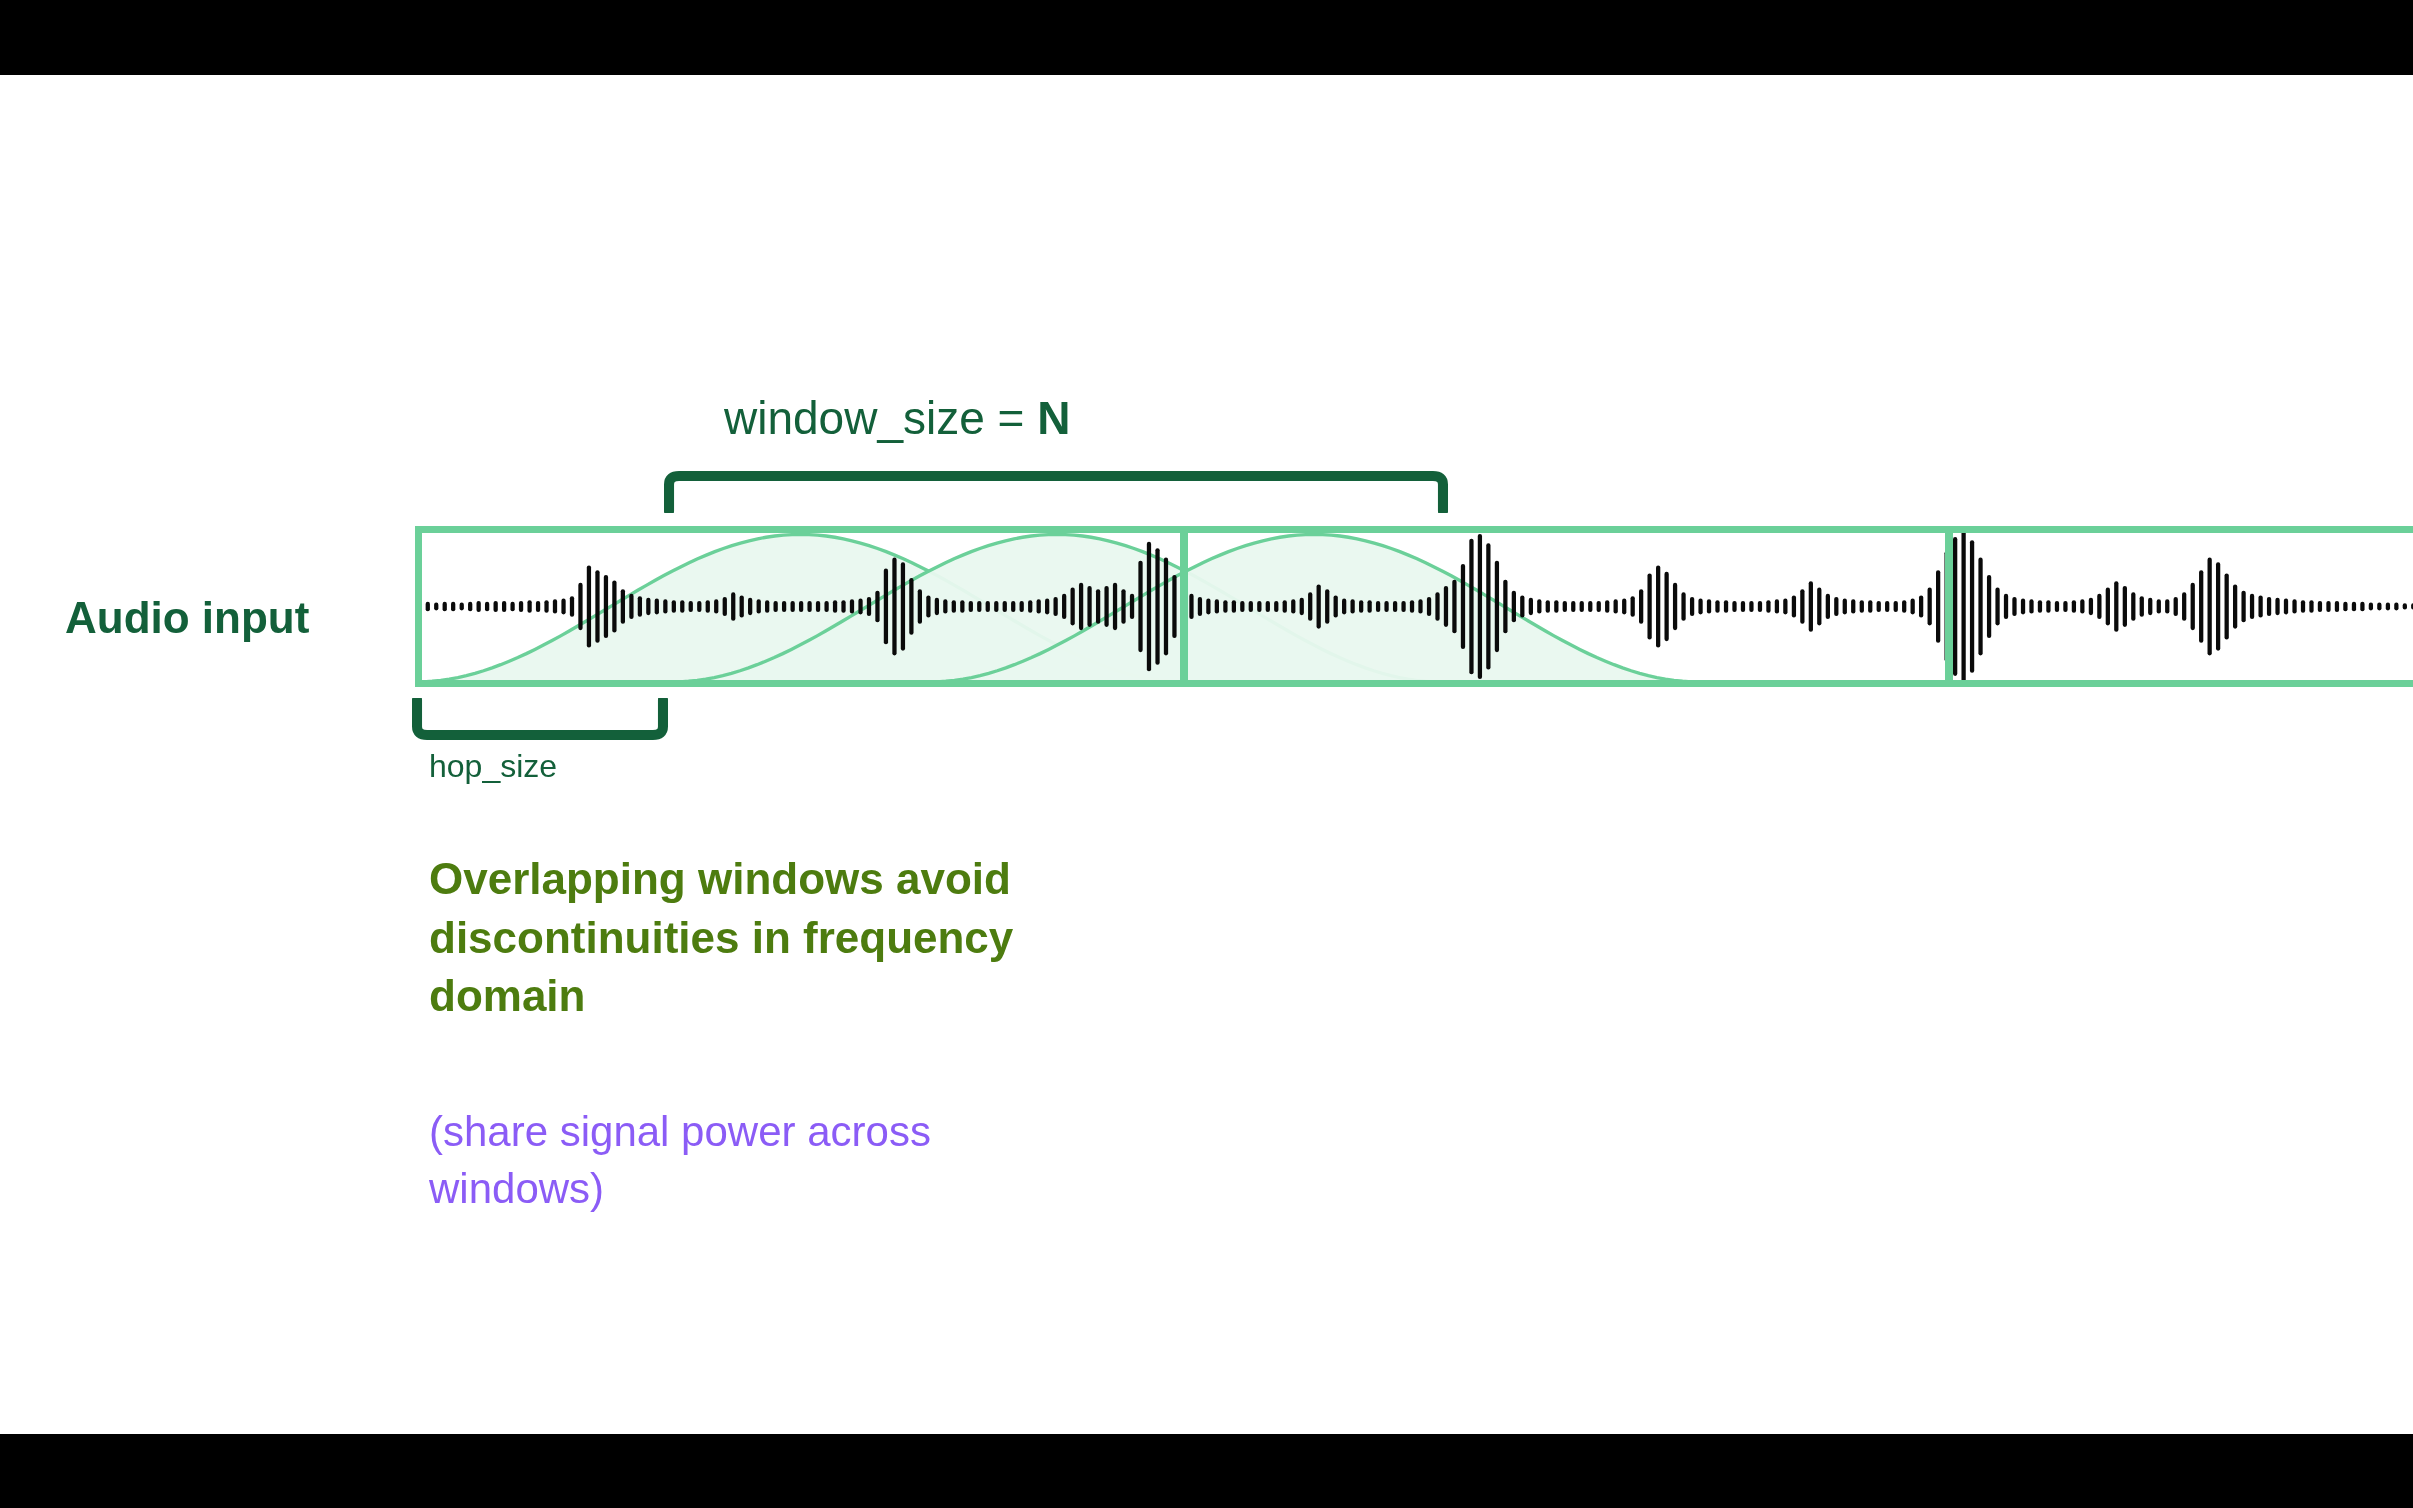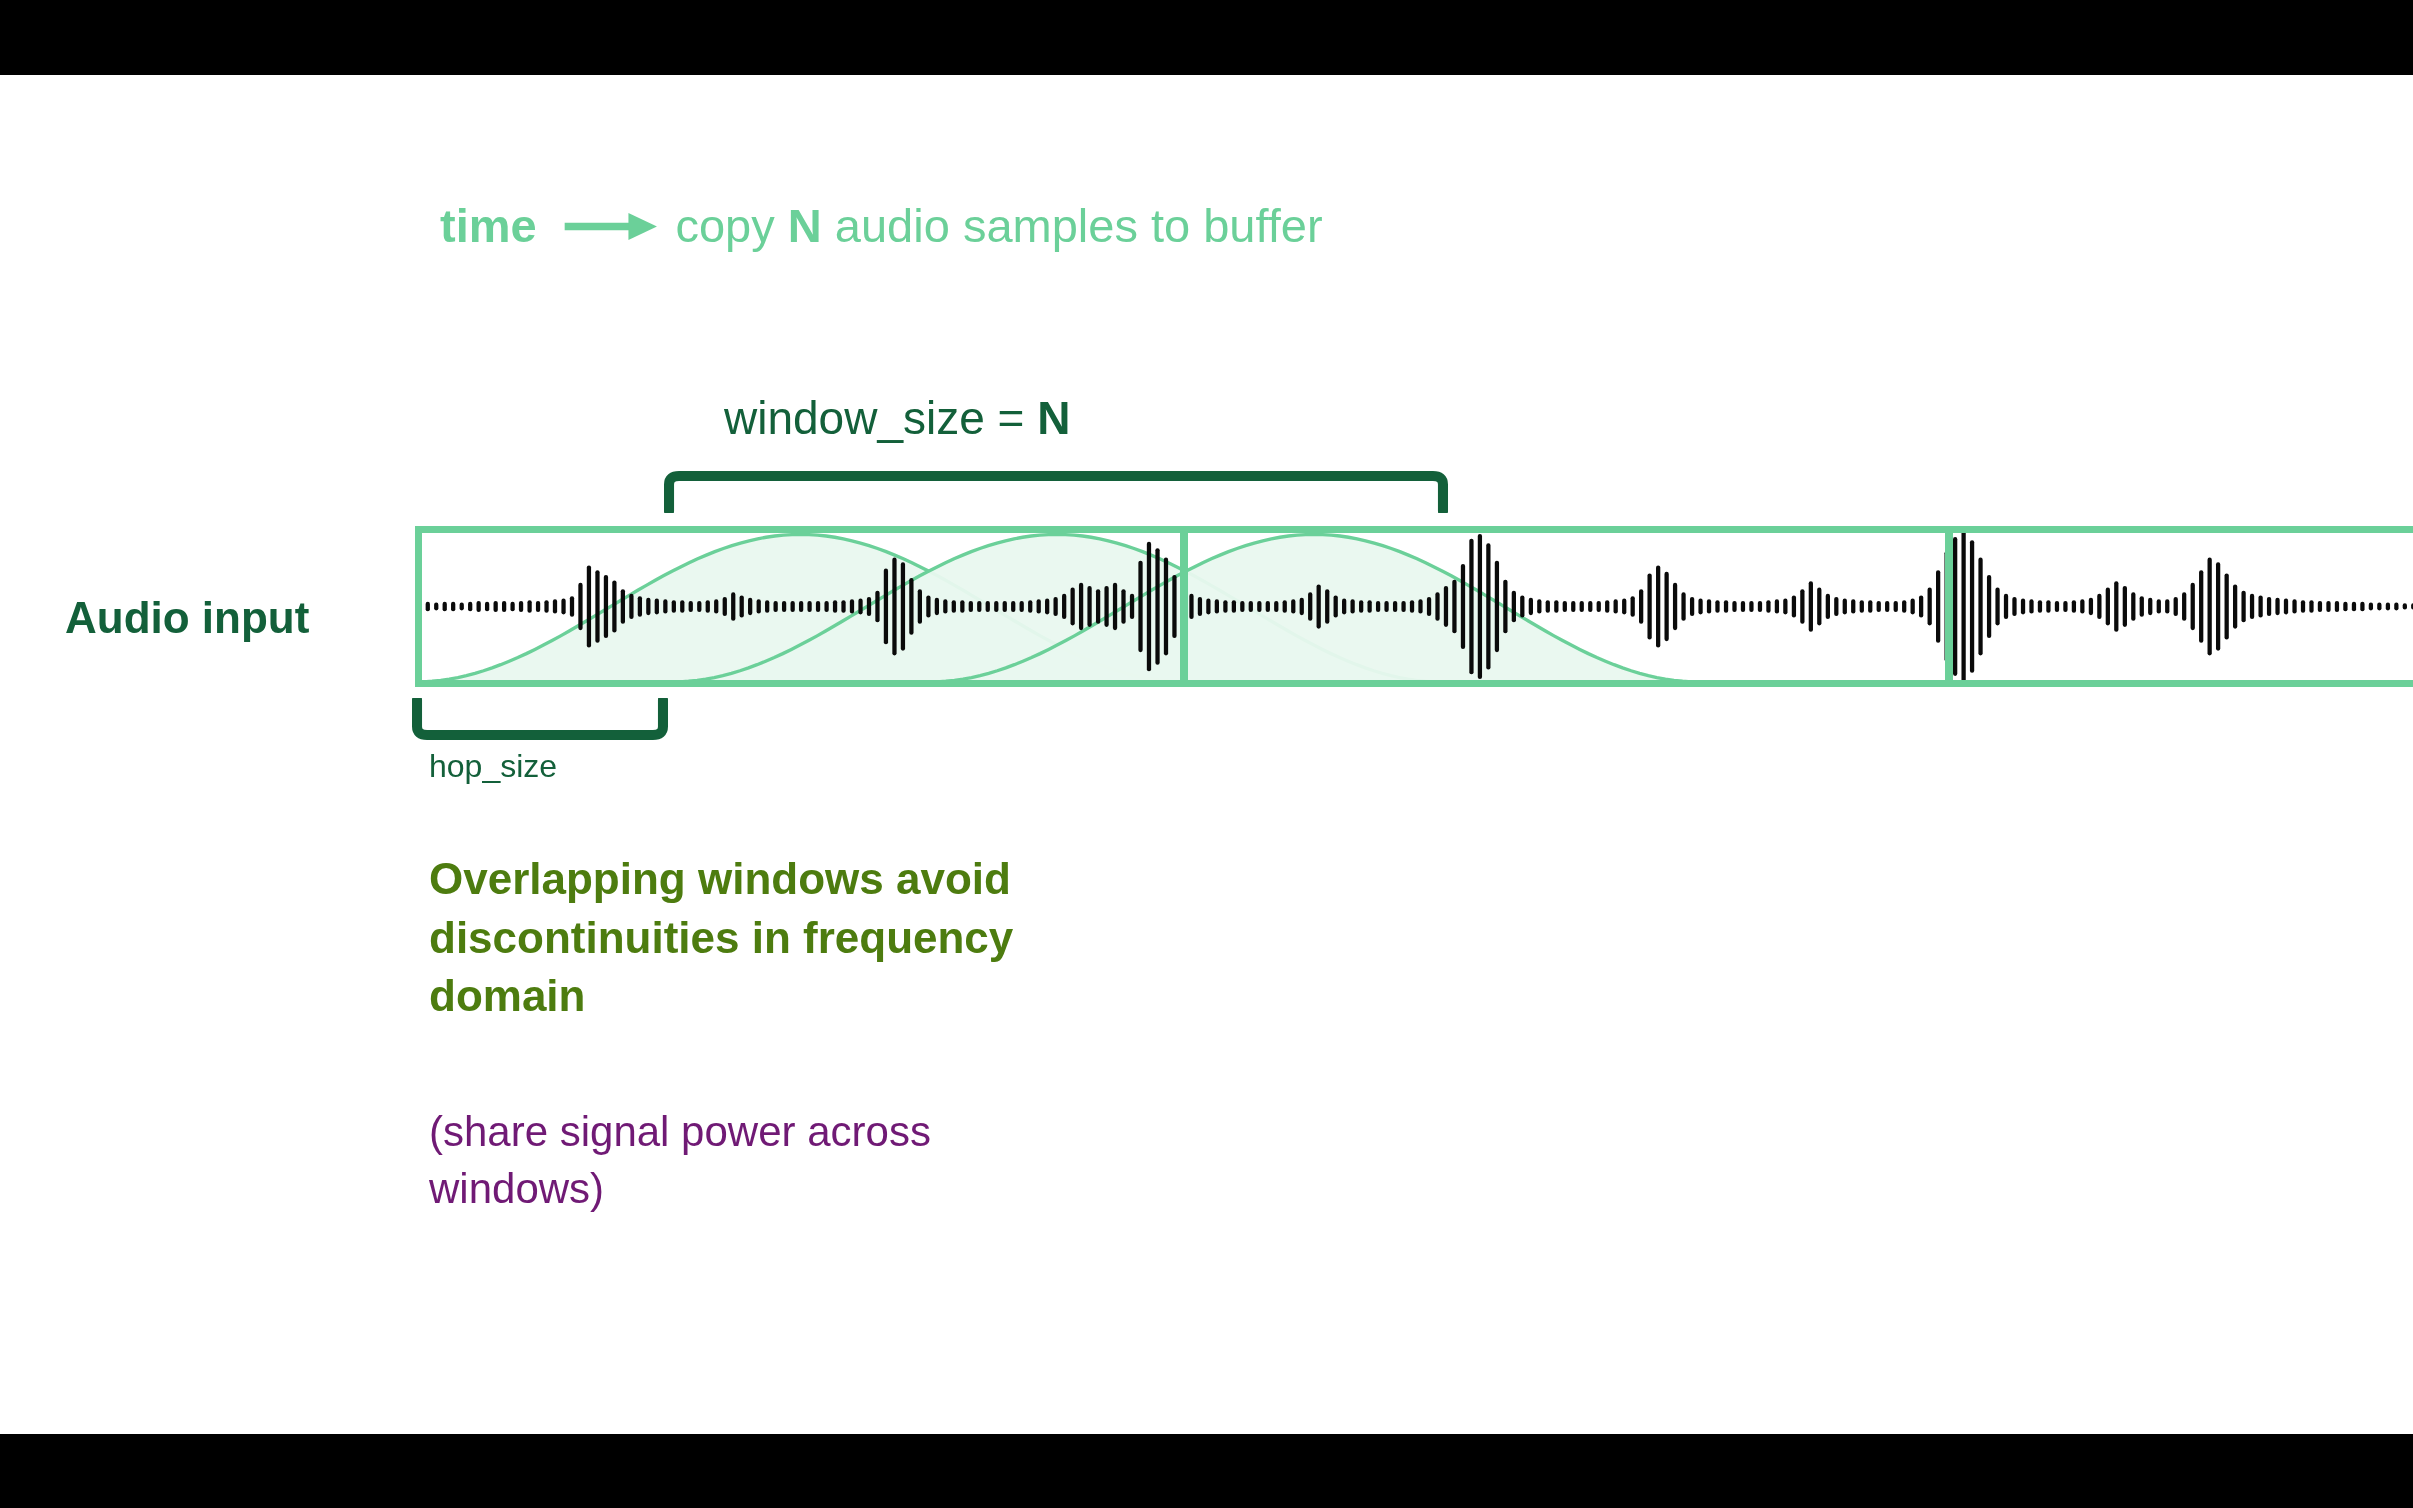--- a/index.html
+++ b/index.html
@@ -55,42 +55,33 @@
     font-size:32px;line-height:1;color:#13603A;white-space:nowrap;
   }
 
   
   .body-bold{
     position:absolute;left:429px;top:775px;width:687px;
     font-size:44px;line-height:1.33;font-weight:bold;color:#4d7c0f;
   }
   .body-note{
     position:absolute;left:429px;top:1029px;width:687px;
-    font-size:42px;line-height:1.35;color:#701a75;
+    font-size:42px;line-height:1.35;color:#8b5cf6;
   }
 </style>
 </head>
 <body>
 
 <div id="stage">
 
   <div class="bar-top"></div>
   <div class="bar-bottom"></div>
 
   <div class="canvas">
 
-    <div class="caption">
-      <span class="strong">time</span>
-      <span class="arrow-wrap">
-        <svg width="99" height="37" viewBox="0 0 118 44">
-          <path d="M2 22 H86" stroke="#6BD099" stroke-width="9" fill="none" stroke-linecap="butt"></path>
-          <path d="M78 6 L112 22 L78 38 Z" fill="#6BD099"></path>
-        </svg>
-      </span><span>copy </span><span class="strong">N</span><span> audio samples to buffer</span>
-    </div>
 
     <div class="ws-label">
       <span>window_size = </span><span class="strong">N</span>
     </div>
 
     <div class="ws-bracket">
       <svg width="784" height="42" viewBox="0 0 936 50" preserveAspectRatio="none">
         <path d="M6 48 L6 16 Q6 6 18 6 L918 6 Q930 6 930 16 L930 48" stroke="#13603A" stroke-width="12" fill="none" stroke-linecap="round"></path>
       </svg>
     </div>

